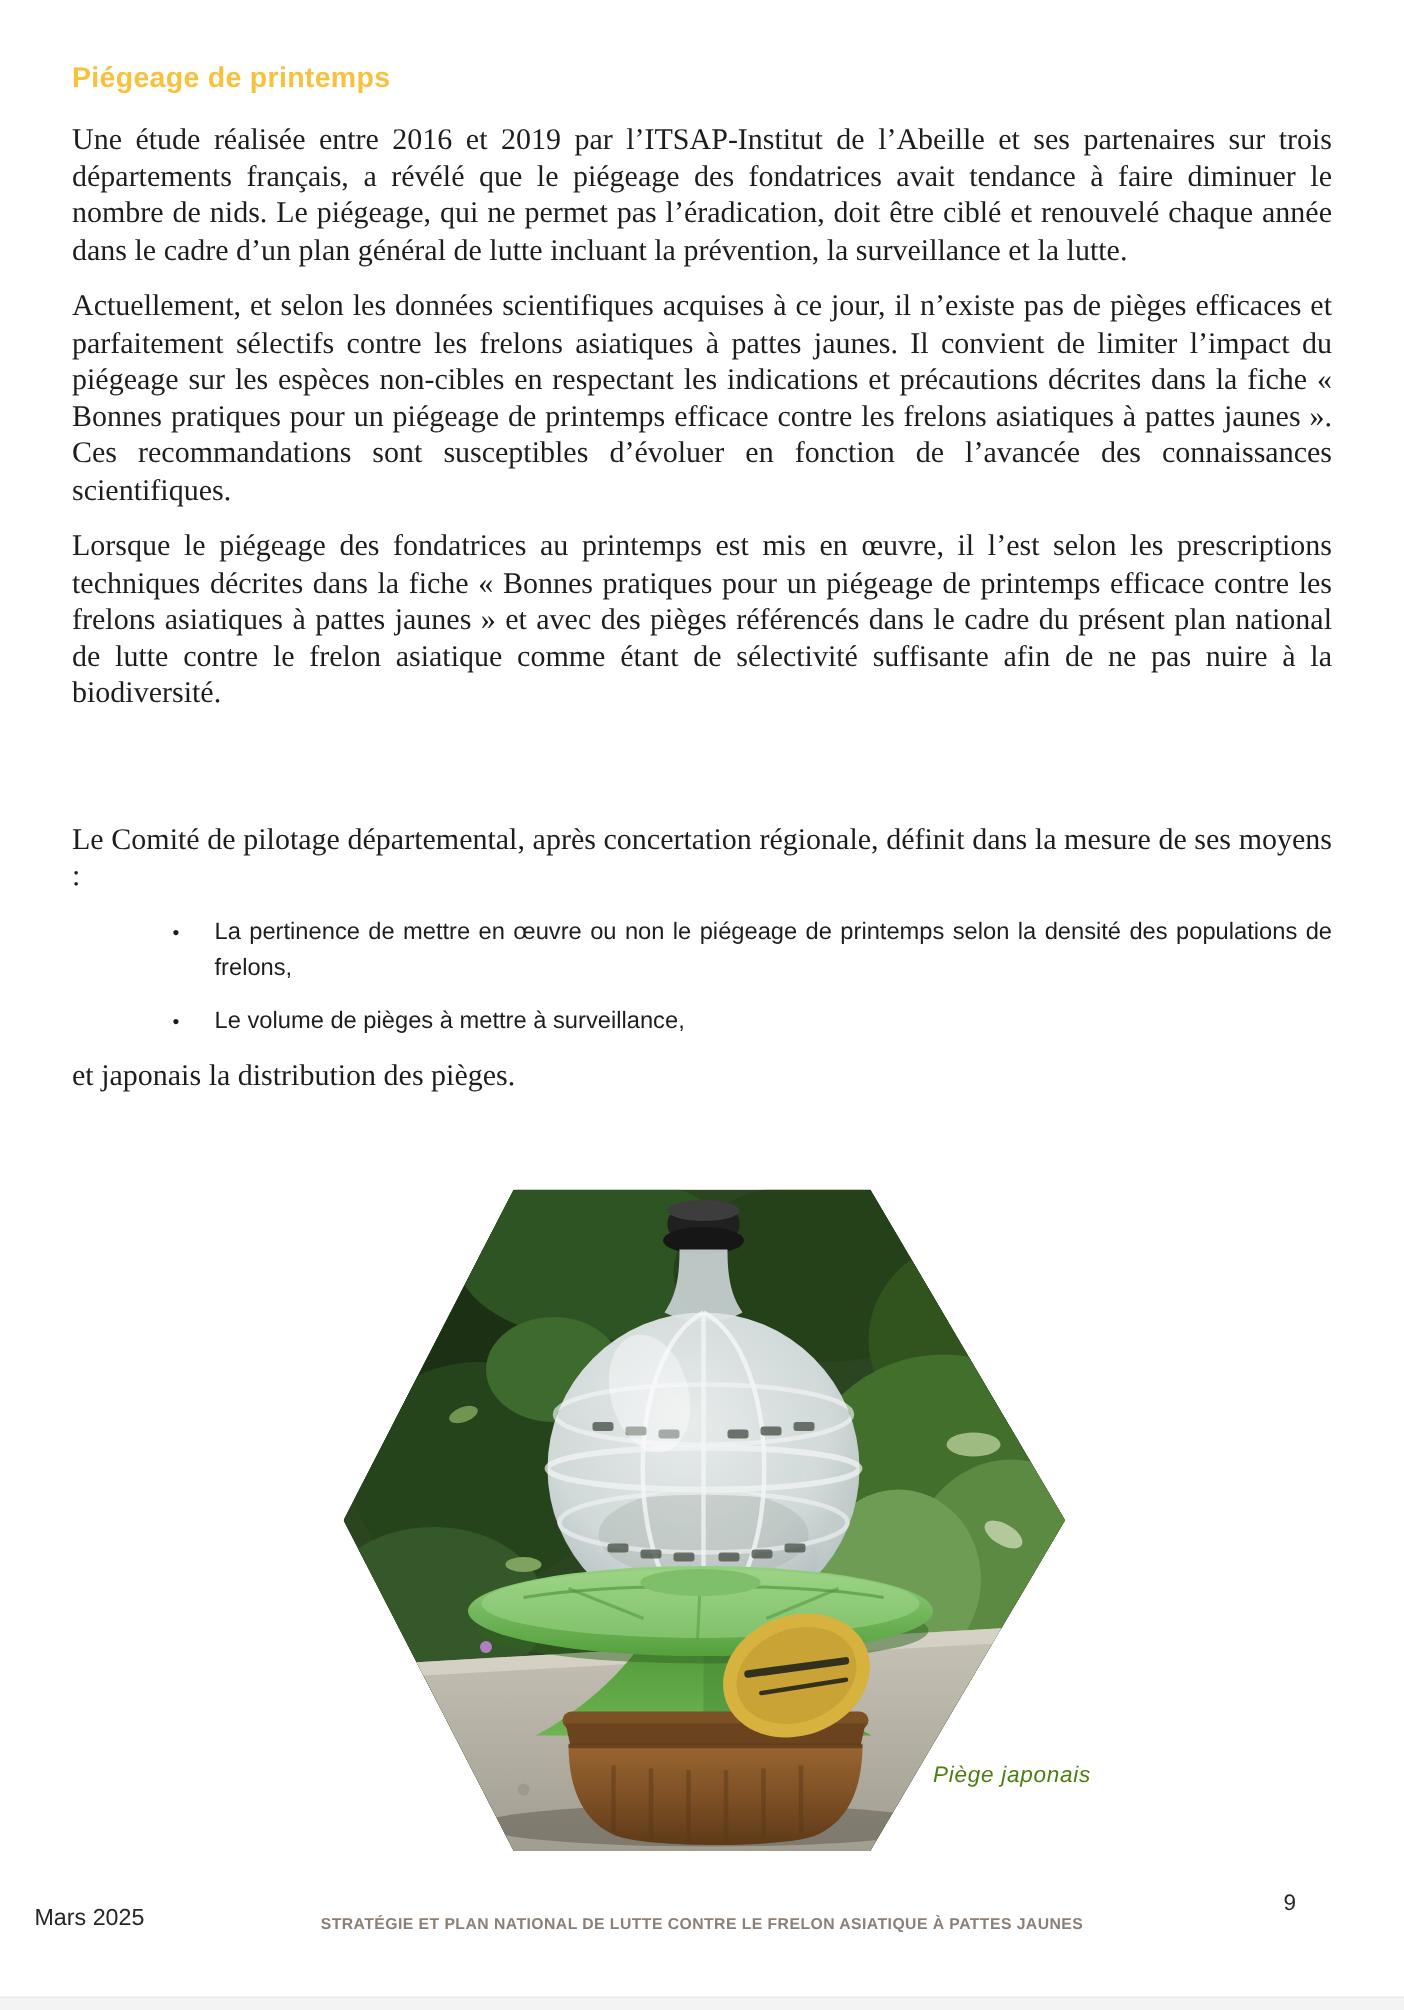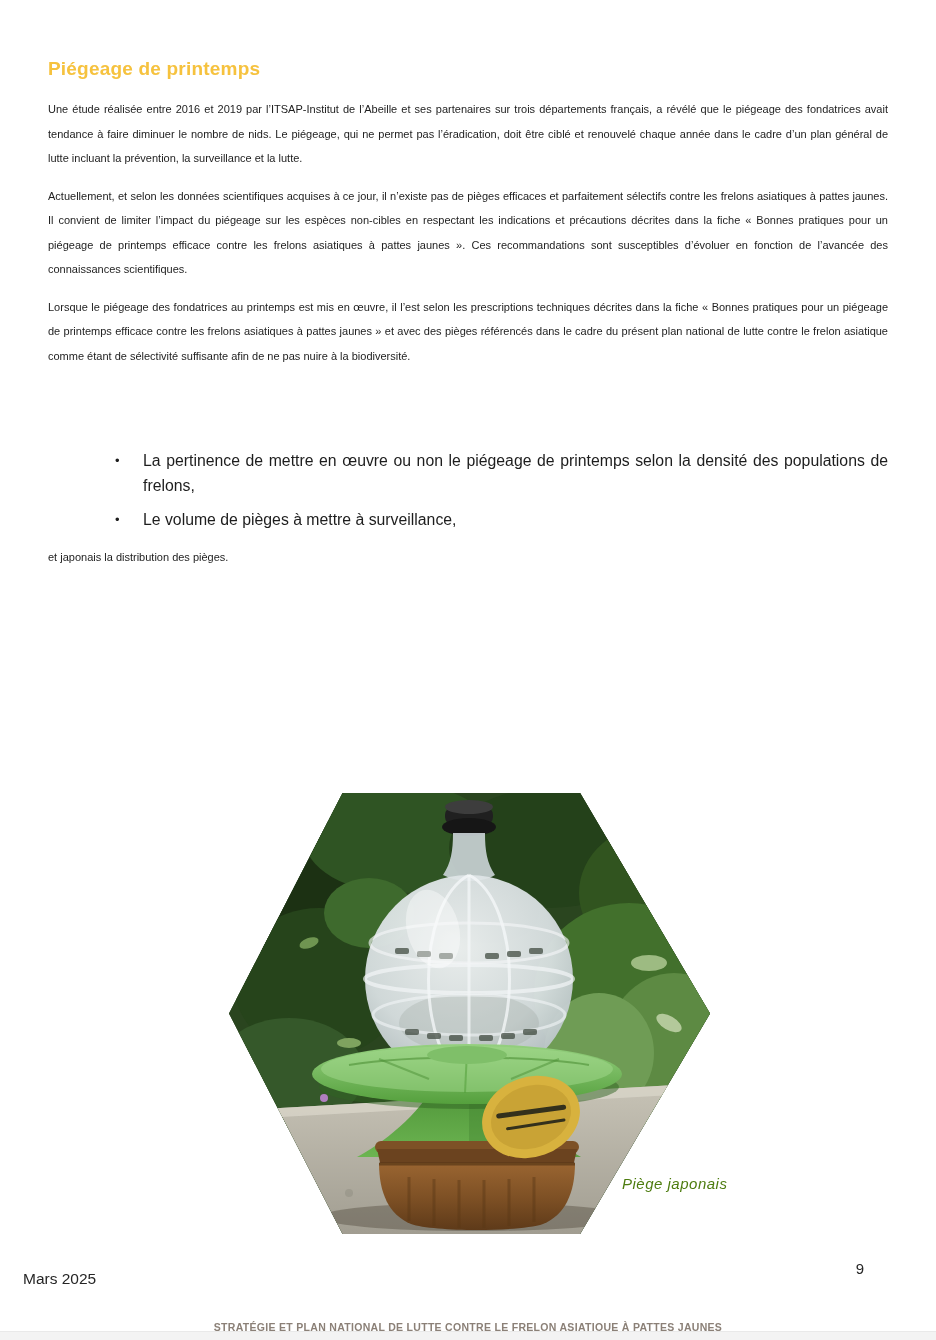--- a/index.html
+++ b/index.html
@@ -16,28 +16,29 @@
     position: absolute;
     top: 0; left: 0;
     width: 936px;
     padding: 42px 48px 0 48px;
     box-sizing: border-box;
   }
   .heading {
     font-size: 19px;
     font-weight: bold;
     color: #f6c23e;
-    margin: 16px 0 17px 0;
+    margin: 0 0 17px 0;
     letter-spacing: 0.2px;
   }
   p.body {
-    font-size: 11px;
+    font-size: 20px;
     line-height: 24.5px;
     text-align: justify;
     margin: 0 0 13px 0;
+    font-family: Liberation Serif, serif;
   }
   .spacer { height: 60px; }
   ul.bullets {
     margin: 8px 0 12px 0;
     padding: 0 0 0 95px;
   }
   ul.bullets li {
     list-style: none;
     position: relative;
     font-size: 15.8px;
@@ -93,21 +94,20 @@
   }
   .f-title {
     position: absolute;
     left: 0; right: 0;
     top: 1277px;
     text-align: center;
     font-size: 10.5px;
     font-weight: bold;
     color: #8b8077;
     letter-spacing: 0.3px;
-    margin-top: 44px;
   }
   .f-page {
     position: absolute;
     right: 72px;
     top: 1260px;
     font-size: 15px;
     color: #262626;
   }
   .bottom-strip {
     position: absolute;
@@ -124,20 +124,21 @@
 
   <div class="content">
     <h1 class="heading">Piégeage de printemps</h1>
 
     <p class="body">Une étude réalisée entre 2016 et 2019 par l’ITSAP-Institut de l’Abeille et ses partenaires sur trois départements français, a révélé que le piégeage des fondatrices avait tendance à faire diminuer le nombre de nids. Le piégeage, qui ne permet pas l’éradication, doit être ciblé et renouvelé chaque année dans le cadre d’un plan général de lutte incluant la prévention, la surveillance et la lutte.</p>
     <p class="body">Actuellement, et selon les données scientifiques acquises à ce jour, il n’existe pas de pièges efficaces et parfaitement sélectifs contre les frelons asiatiques à pattes jaunes. Il convient de limiter l’impact du piégeage sur les espèces non-cibles en respectant les indications et précautions décrites dans la fiche « Bonnes pratiques pour un piégeage de printemps efficace contre les frelons asiatiques à pattes jaunes ». Ces recommandations sont susceptibles d’évoluer en fonction de l’avancée des connaissances scientifiques.</p>
     <p class="body">Lorsque le piégeage des fondatrices au printemps est mis en œuvre, il l’est selon les prescriptions techniques décrites dans la fiche « Bonnes pratiques pour un piégeage de printemps efficace contre les frelons asiatiques à pattes jaunes » et avec des pièges référencés dans le cadre du présent plan national de lutte contre le frelon asiatique comme étant de sélectivité suffisante afin de ne pas nuire à la biodiversité.</p>
 
     <div class="spacer"></div>
 
+    <p class="body">Le Comité de pilotage départemental, après concertation régionale, définit dans la mesure de ses moyens :</p>
 
     <ul class="bullets">
       <li>La pertinence de mettre en œuvre ou non le piégeage de printemps selon la densité des populations de frelons,</li>
       <li>Le volume de pièges à mettre à surveillance,</li>
     </ul>
 
     <p class="body closing">et japonais la distribution des pièges.</p>
   </div>
 
   <figure class="figure">

